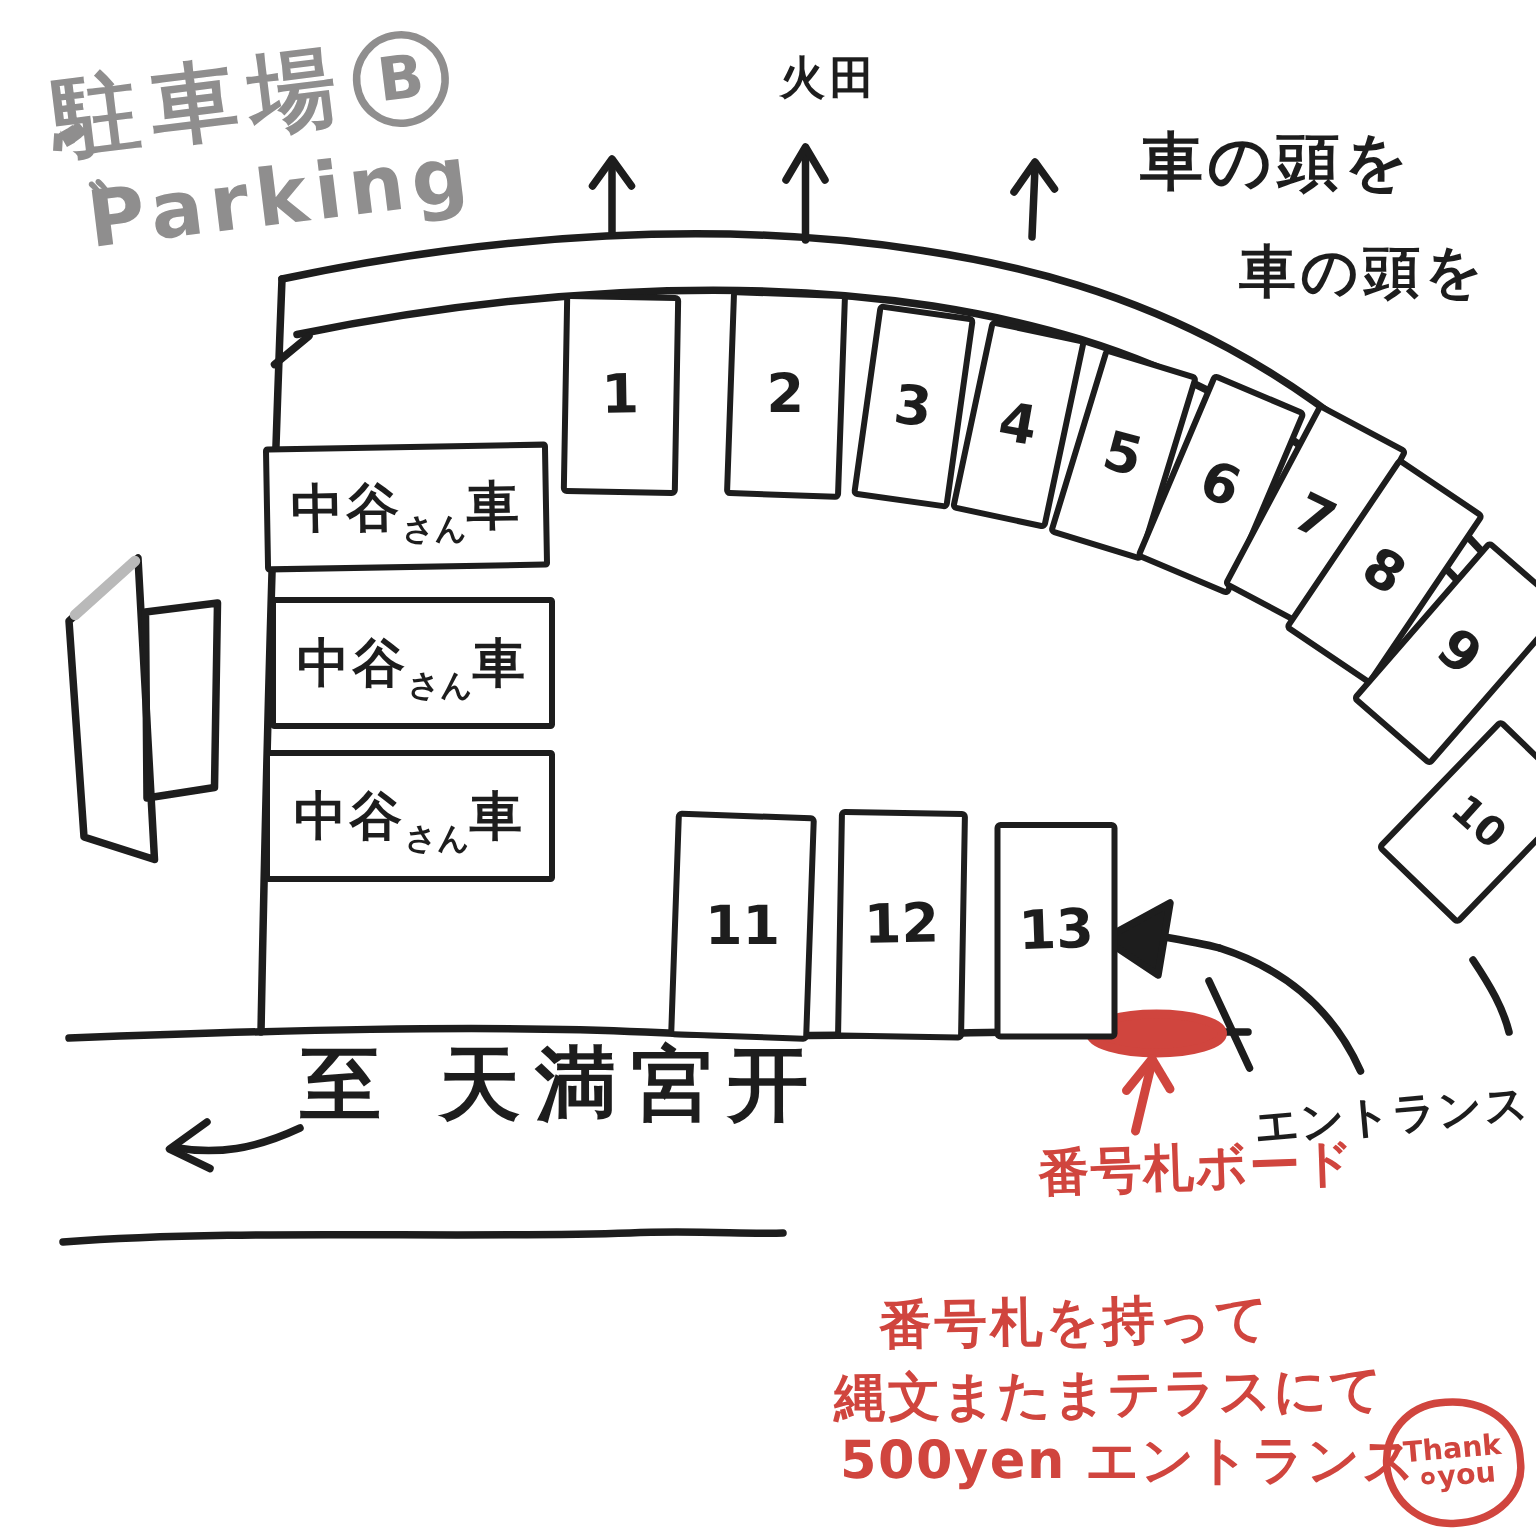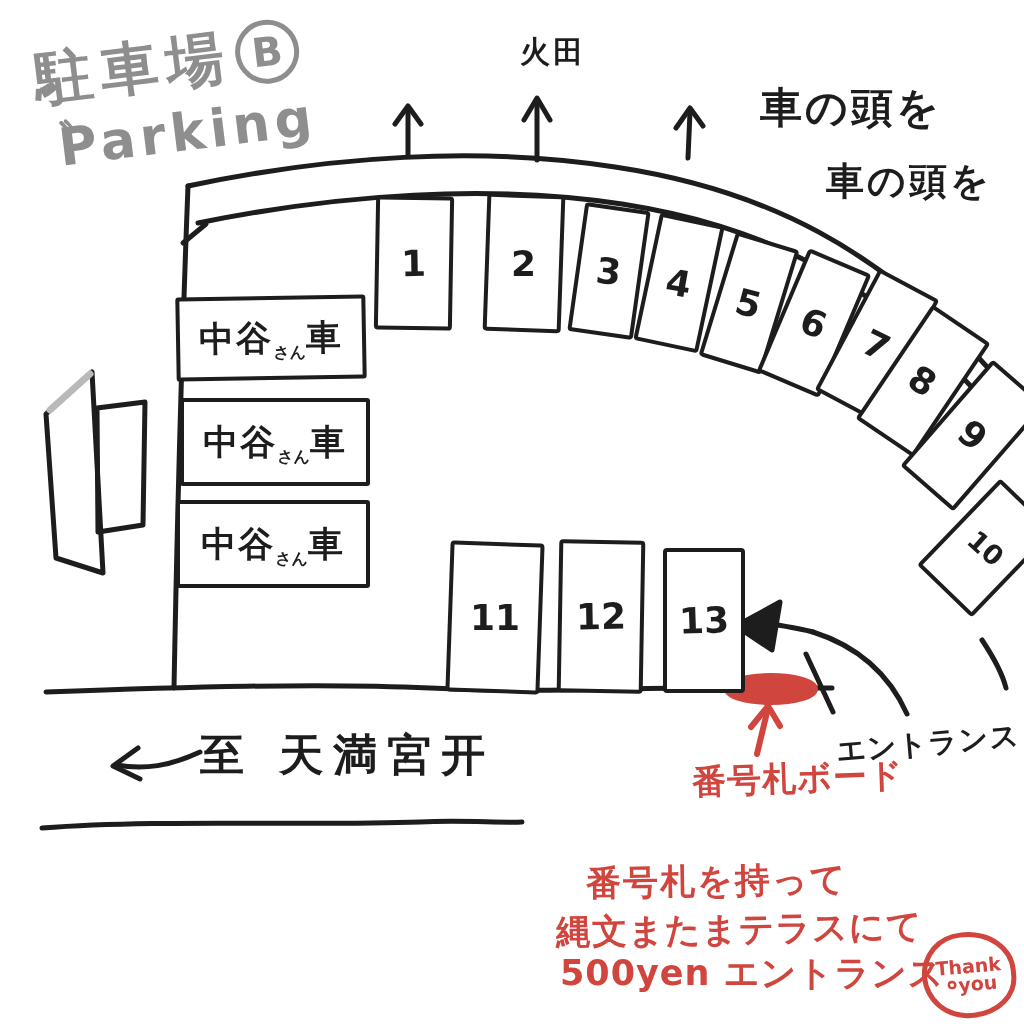--- a/index.html
+++ b/index.html
@@ -20,40 +20,40 @@
   .space .num{transform:rotate(-2deg);}
   .space.small{font-size:27px;}
 
   
   .resbox{
     position:absolute;z-index:2;background:#fff;
     border:4px solid #1d1d1d;border-radius:3px;
     display:flex;align-items:center;justify-content:center;
     font-size:35px;font-weight:700;letter-spacing:2px;white-space:nowrap;
   }
-  .resbox .suffix{font-size:16px;transform:translateY(15px);letter-spacing:0;}
+  .resbox .suffix{font-size:21px;transform:translateY(15px);letter-spacing:0;}
 
   
   .txt{position:absolute;z-index:3;white-space:nowrap;font-weight:700;}
   .gray{color:#8f8e8e;}
   .red{color:#d0453e;}
 
   .title-jp{left:34px;top:26px;font-size:58px;letter-spacing:8px;transform:rotate(-7deg);}
   .title-badge{
     display:inline-block;width:54px;height:54px;border:5px solid #8f8e8e;border-radius:50%;
     text-align:center;line-height:54px;font-size:40px;letter-spacing:0;vertical-align:6px;margin-left:4px;
   }
   .title-quote{left:46px;top:116px;font-size:30px;transform:rotate(-20deg);}
   .title-en{left:58px;top:102px;font-size:52px;letter-spacing:5px;transform:rotate(-7deg);}
 
   .field-label{left:520px;top:32px;font-size:30px;letter-spacing:3px;}
   .carhead-1{left:760px;top:80px;font-size:42px;letter-spacing:3px;}
   .carhead-2{left:826px;top:156px;font-size:38px;letter-spacing:3px;}
 
-  .dest{left:200px;top:726px;font-size:44px;letter-spacing:10px;text-align:center;}
+  .dest{left:200px;top:687px;font-size:54px;letter-spacing:10px;text-align:center;}
   .entrance-label{left:836px;top:724px;font-size:29px;transform:rotate(-5deg);letter-spacing:1px;}
   .board-label{left:692px;top:756px;font-size:34px;transform:rotate(-2deg);letter-spacing:1px;}
 
   .notice-1{left:586px;top:858px;font-size:35px;letter-spacing:2px;transform:rotate(-1deg);}
   .notice-2{left:556px;top:906px;font-size:35px;letter-spacing:1px;transform:rotate(-1deg);}
   .notice-3{left:560px;top:950px;font-size:35px;letter-spacing:1px;}
 
   .thanks{
     left:922px;top:932px;width:84px;height:76px;z-index:3;
     border:5px solid #d0453e;border-radius:46% 54% 50% 50%/50% 50% 46% 54%;

